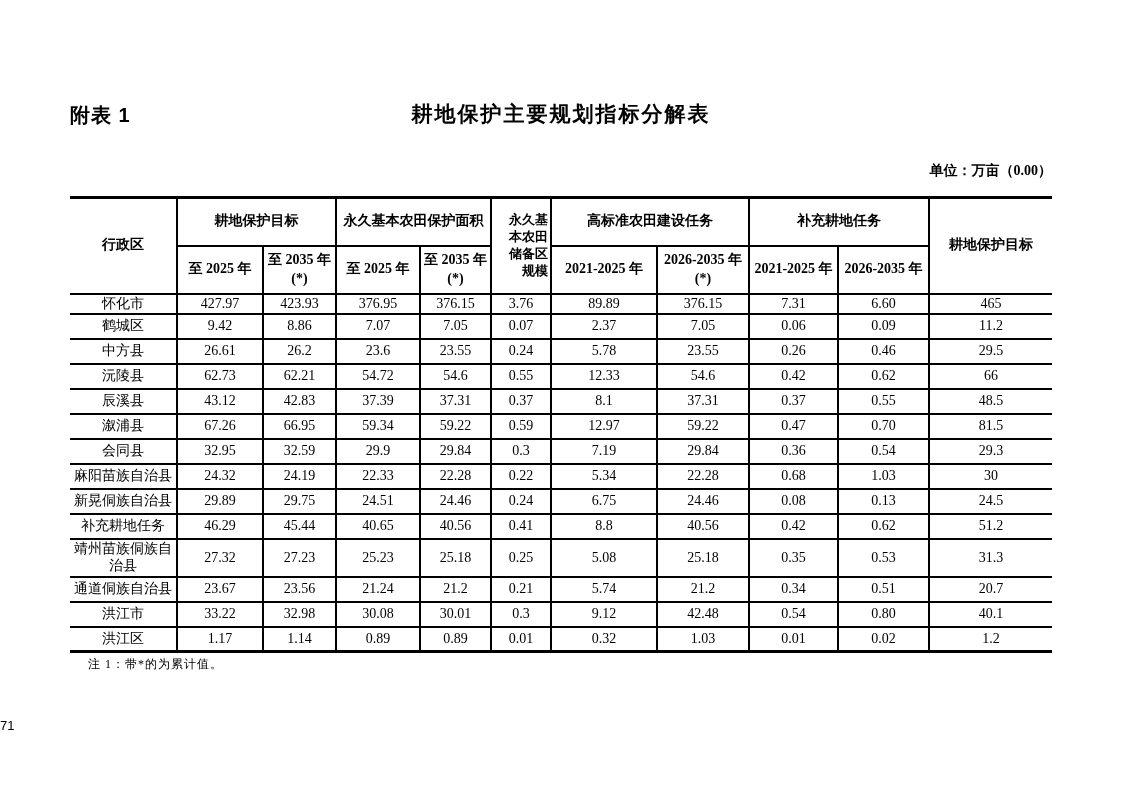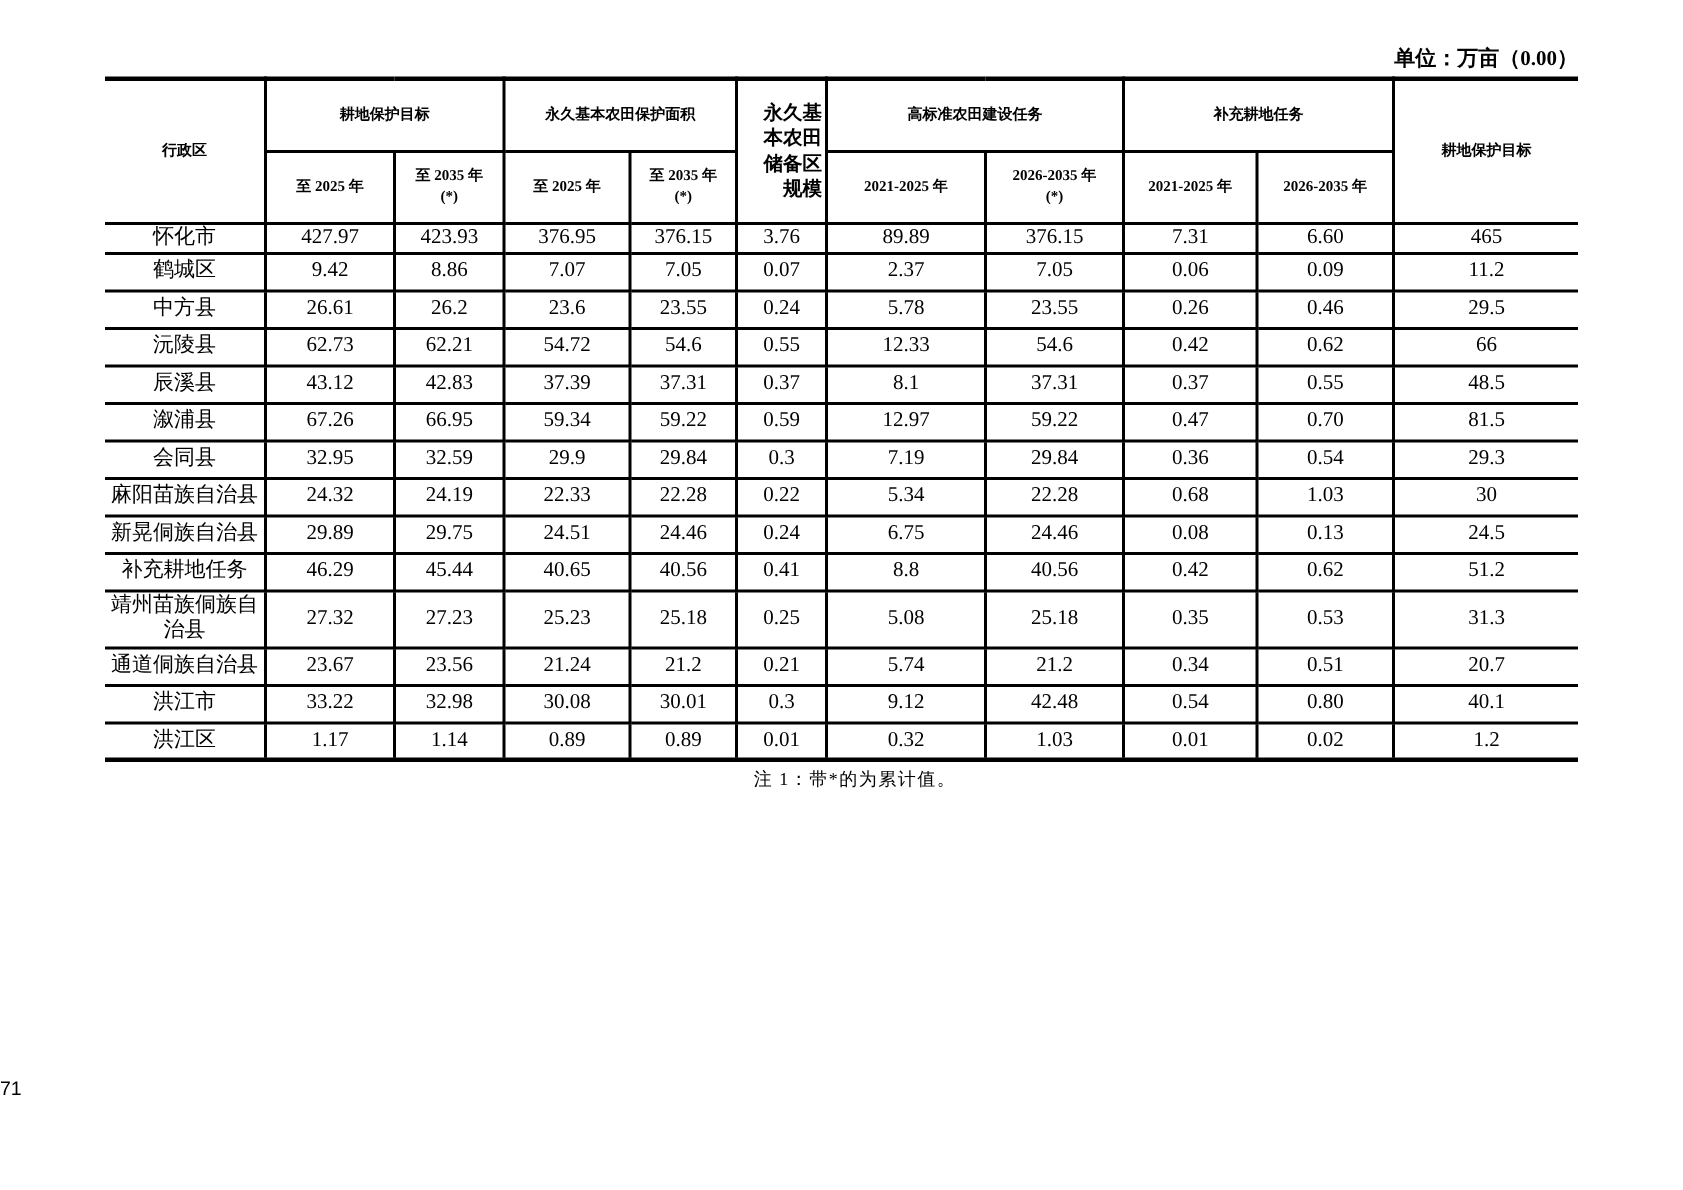--- a/index.html
+++ b/index.html
@@ -35,21 +35,21 @@
   .doc-title {
     margin: 0;
     text-align: center;
     font-family: "Liberation Sans", sans-serif;
     font-weight: 600;
     font-size: 21px;
     letter-spacing: 2px;
   }
   .unit-row {
     margin-top: 30px;
-    margin-bottom: 3px;
+    margin-bottom: 16px;
     text-align: right;
     font-weight: bold;
     font-size: 14px;
   }
   table.grid {
     width: 982px;
     border-collapse: collapse;
     table-layout: fixed;
     border-top: 3px solid #000;
     border-bottom: 3px solid #000;
@@ -59,58 +59,61 @@
     text-align: center;
     vertical-align: middle;
     padding: 1px 2px;
     box-sizing: border-box;
   }
   
   table.grid tr > *:first-child { border-left: none; }
   table.grid tr > *:last-child  { border-right: none; }
   table.grid thead th {
     font-weight: bold;
-    font-size: 10px;
+    font-size: 14px;
     height: 48px;
     white-space: pre-line;
     line-height: 1.35;
   }
   table.grid thead th.reserve {
     font-size: 13px;
     line-height: 1.3;
     text-align: right;
   }
   table.grid tbody td {
     font-size: 14px;
     height: 25px;
     line-height: 1.2;
   }
   table.grid tbody tr:first-child td { height: 16px; }
   .footnote {
     margin-top: 3px;
     padding-left: 18px;
     font-size: 12px;
     letter-spacing: 1px;
-    text-align: center;
   }
   .page-number {
     position: absolute;
     left: 0;
     right: 0;
     bottom: 60px;
     text-align: left;
     font-family: "Liberation Sans", sans-serif;
     font-size: 13px;
   }
 </style>
 </head>
 <body>
 
 <div class="page">
 
+  <div class="title-row">
+    <span class="annex">附表 1</span>
+    <h1 class="doc-title">耕地保护主要规划指标分解表</h1>
+  </div>
 
   <div class="unit-row">单位：万亩（0.00）</div>
 
   <table class="grid">
     <colgroup>
       <col style="width:107px">
         <col style="width:86px">
         <col style="width:73px">
       <col style="width:84px">
         <col style="width:71px">

